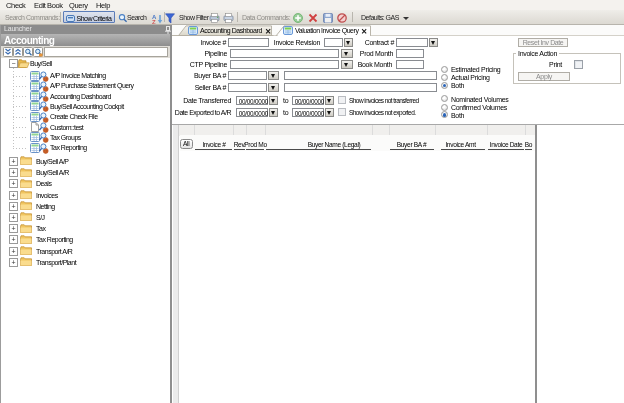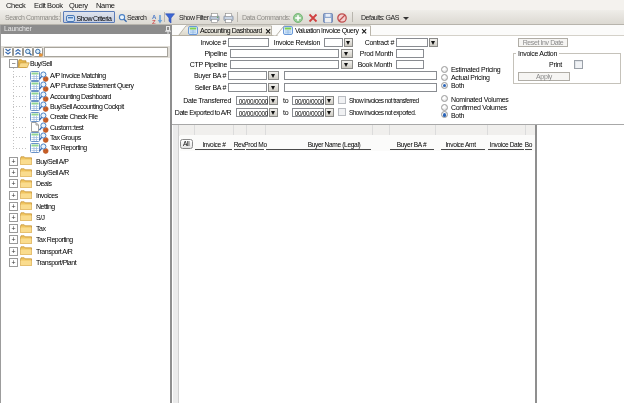--- a/index.html
+++ b/index.html
@@ -50,21 +50,21 @@
 .tick { position:absolute; width:1px; background:#dcdcdc; }
 </style>
 </head>
 <body>
 <div id="app">
   <div id="menubar">
     <span style="left:6px">Check</span>
       <span style="left:34px">Edit</span>
     <span style="left:47px">Book</span>
       <span style="left:69px">Query</span>
-    <span style="left:96px">Name</span>
+    <span style="left:96px">Help</span>
   </div>
   <div id="toolbar">
     <span class="tbtext" style="left:5px">Search Commands:</span>
     <div class="tsep" style="left:60px"></div>
     <div style="position:absolute;left:63px;top:1px;width:52px;height:12px;background:linear-gradient(#dfe4ee,#c3cce0);border:1px solid #5a7cb8;border-radius:1px;">
       <svg style="position:absolute;left:2px;top:2.5px" width="9" height="7">
           <rect x="0.5" y="0.5" width="8" height="6" rx="1.5" fill="#cfe0f4" stroke="#4a7ab8"></rect>
           <rect x="2" y="2" width="5" height="1.4" fill="#4a7ab8"></rect>
         </svg>
       <span style="position:absolute;left:12.5px;top:2.5px;font-size:7px;letter-spacing:-0.5px;color:#000;">Show Criteria</span>
@@ -121,20 +121,23 @@
 </div>
   <div id="lpanel">
     <div id="launcherbar">
         <span>Launcher</span>
       <svg style="position:absolute;left:163px;top:0.5px" width="8" height="9">
           <rect x="2.5" y="0.5" width="3" height="4" fill="none" stroke="#e8e8e8" stroke-width="1"></rect>
           <line x1="1" y1="5.2" x2="7" y2="5.2" stroke="#e8e8e8" stroke-width="1"></line>
           <line x1="4" y1="5.2" x2="4" y2="8.5" stroke="#e8e8e8" stroke-width="1"></line>
         </svg>
     </div>
+    <div id="acctitle">
+        <span>Accounting</span>
+      </div>
     <div id="ltools">
       <div class="lbtn" style="left:2px">
           <svg width="8" height="8" style="position:absolute;left:0px;top:0px">
             <path d="M1.5 1 L4 3 L6.5 1 M1.5 4 L4 6 L6.5 4" stroke="#3a6cb0" stroke-width="1.2" fill="none"></path>
           </svg>
         </div>
       <div class="lbtn" style="left:12px">
           <svg width="8" height="8" style="position:absolute;left:0px;top:0px">
             <path d="M1.5 3.5 L4 1.5 L6.5 3.5 M1.5 6.5 L4 4.5 L6.5 6.5" stroke="#3a6cb0" stroke-width="1.2" fill="none"></path>
           </svg>

